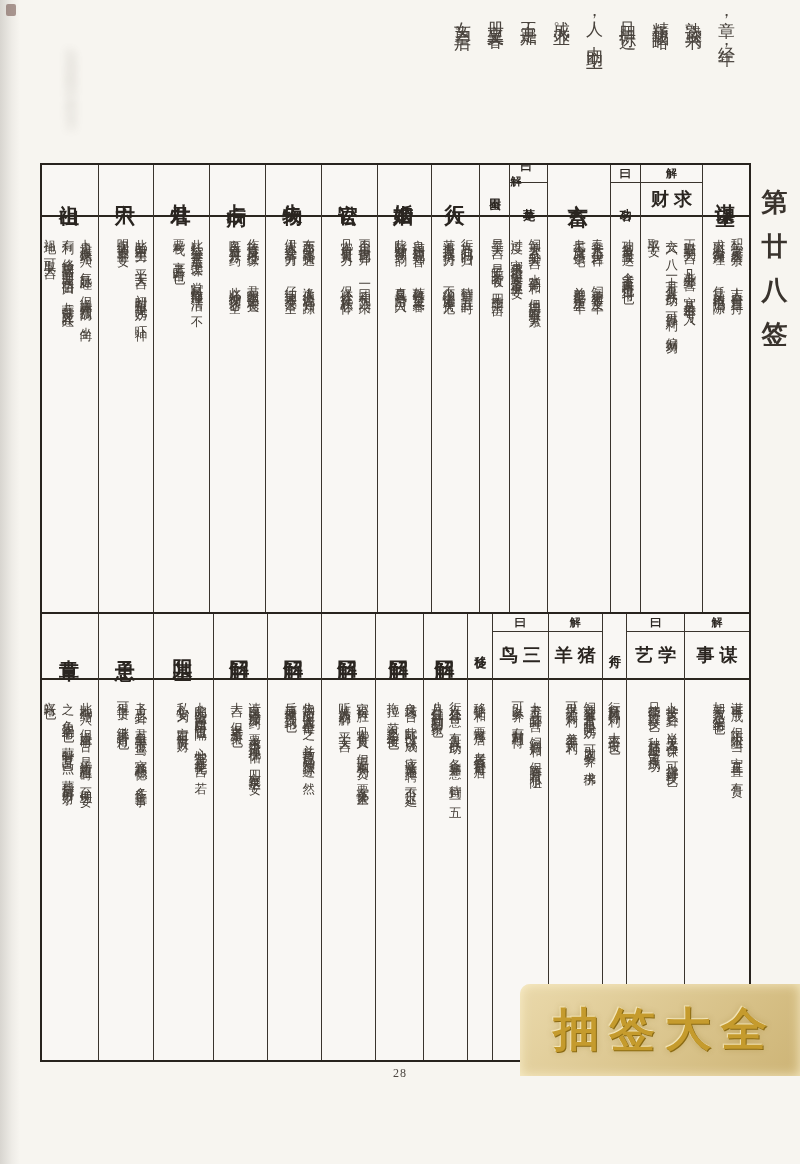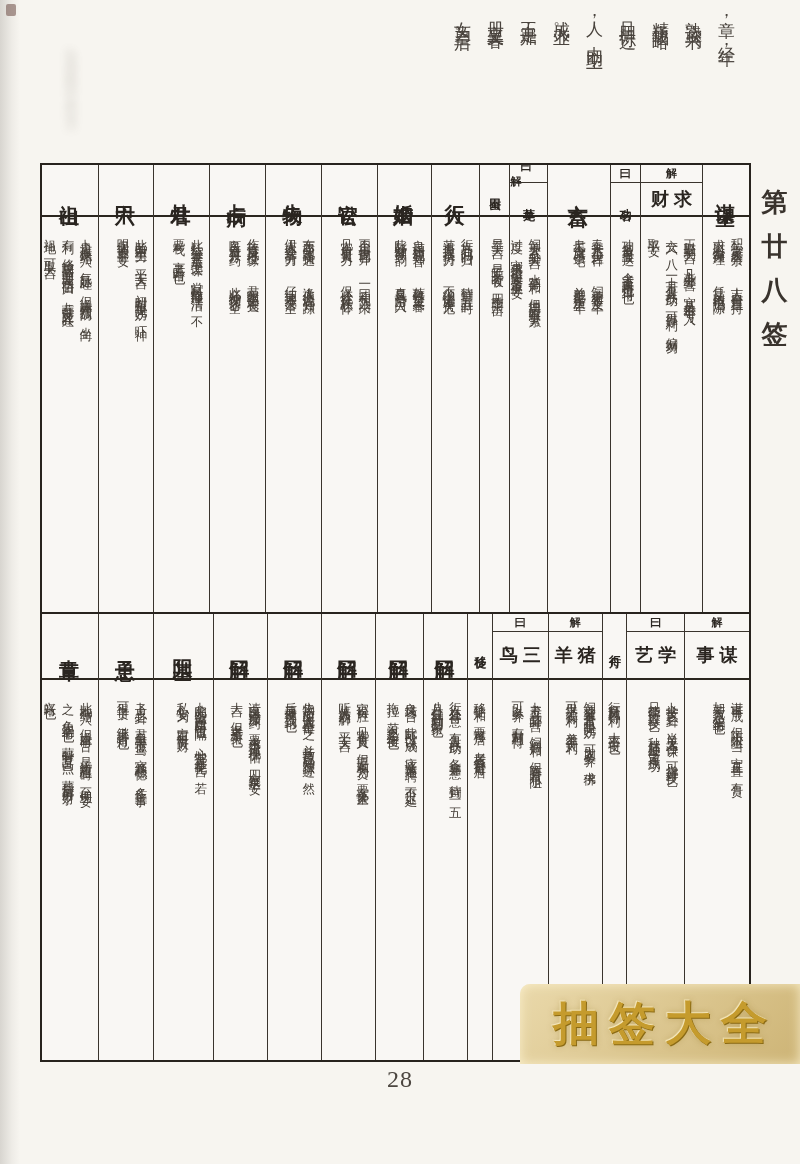--- a/index.html
+++ b/index.html
@@ -31,23 +31,23 @@
   .strip{height:17px;border-bottom:1px solid #3a342d;font-size:11px;font-weight:bold;color:#2c2722;
          display:flex;align-items:center;justify-content:center;letter-spacing:10px;text-indent:10px;}
   .hname{flex:1;display:flex;align-items:center;justify-content:center;color:#2a2520;}
   .hname.vbig{writing-mode:vertical-rl;text-orientation:upright;font-weight:bold;font-size:20px;letter-spacing:2px;}
   .hname.vsmall{writing-mode:vertical-rl;text-orientation:upright;font-weight:bold;font-size:12px;letter-spacing:1px;}
   .hname.hbig{font-weight:bold;font-size:18px;letter-spacing:5px;text-indent:5px;text-align:right;}
   .body{flex:1;writing-mode:vertical-rl;text-orientation:upright;font-size:12.5px;letter-spacing:2.5px;
         line-height:18px;padding:12px 3px 4px 2px;color:#453f38;overflow:hidden;}
   .vline{white-space:nowrap;}
   
-  .page-number{position:absolute;left:0;right:0;top:1066px;text-align:center;font-size:24px;color:#4c4640;letter-spacing:1px;font-family:Liberation Serif, serif;}
-  
-  .watermark{position:absolute;left:520px;top:984px;width:280px;height:80px;
+  .page-number{position:absolute;left:0;right:0;top:1066px;text-align:center;font-size:12px;color:#4c4640;letter-spacing:1px;font-family:Liberation Serif, serif;}
+  
+  .watermark{position:absolute;left:520px;top:984px;width:280px;height:92px;
              background:linear-gradient(135deg,#ead9ab,#d6bf85 70%,#cdb476);
              border-radius:10px 0 0 0;display:flex;align-items:center;justify-content:center;
              box-shadow:inset 0 0 12px rgba(255,246,214,.8);}
   .watermark-text{font-size:46px;font-weight:bold;letter-spacing:10px;text-indent:10px;color:#c59b2d;
              font-family:"Liberation Serif",serif;
              text-shadow:1px 1px 0 #8a6a14,-1px -1px 1px #f6e8bc,0 0 6px rgba(138,106,20,.35);}
 </style>
 </head>
 <body>
 

